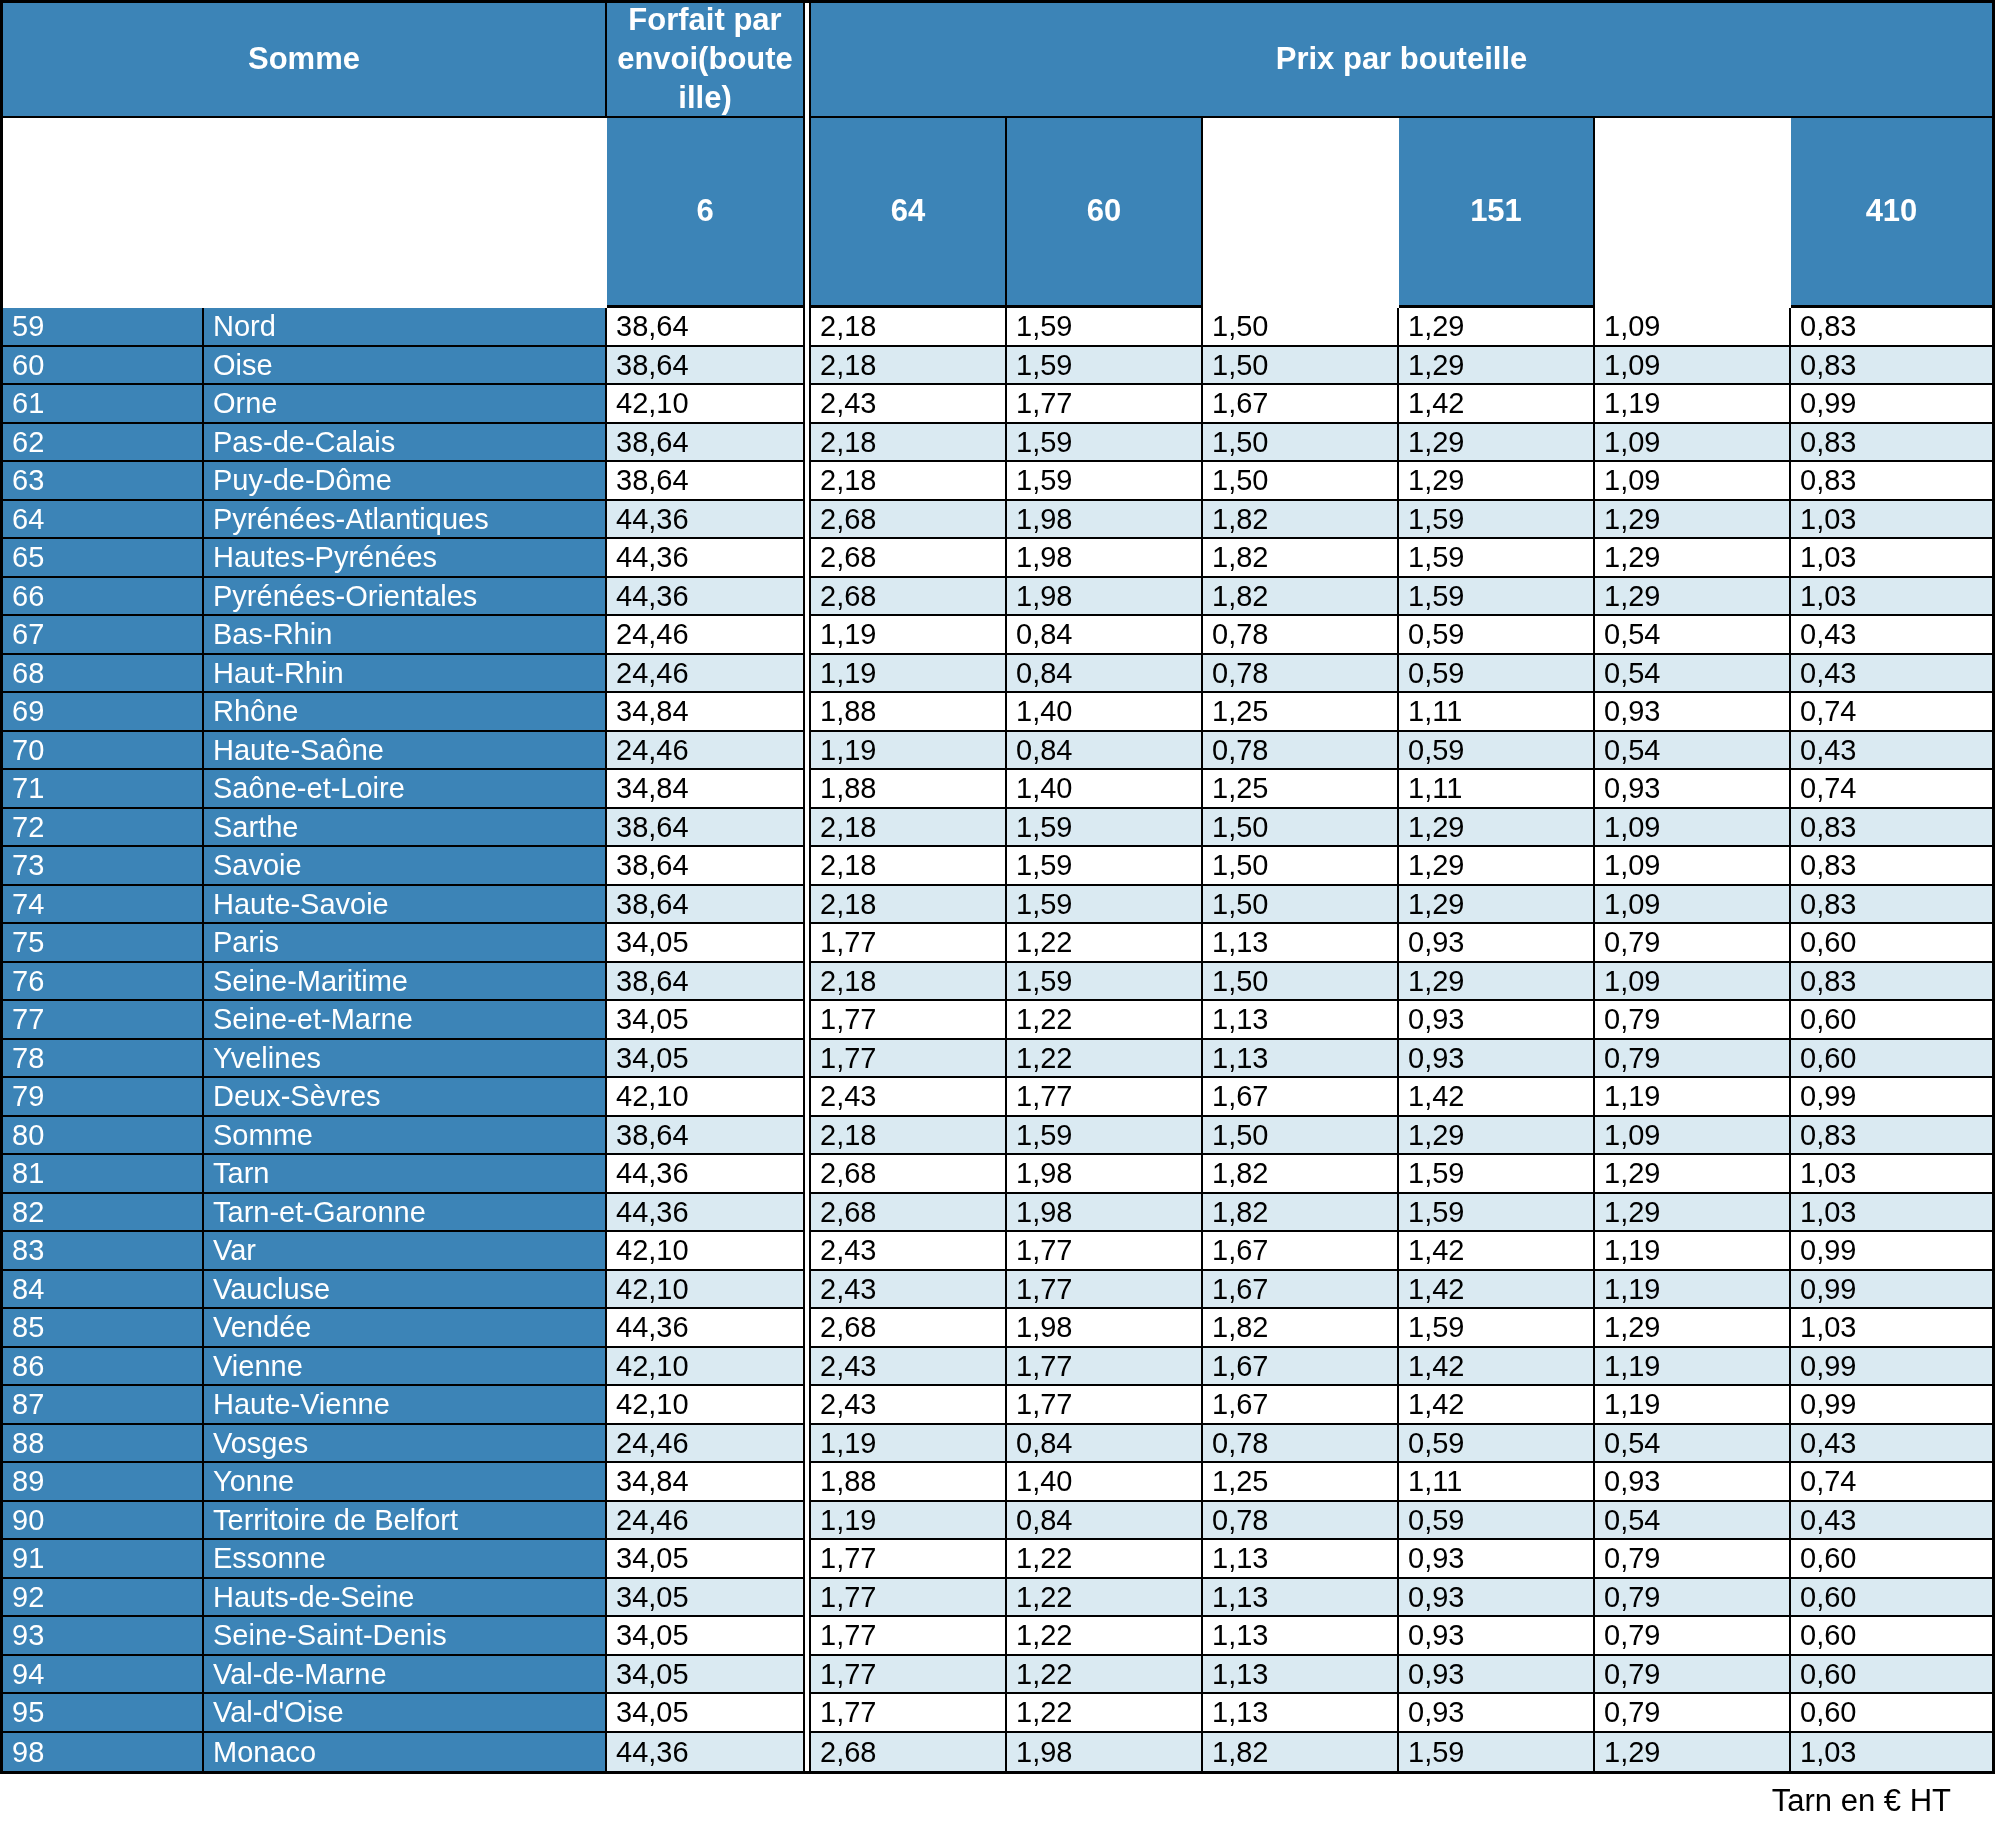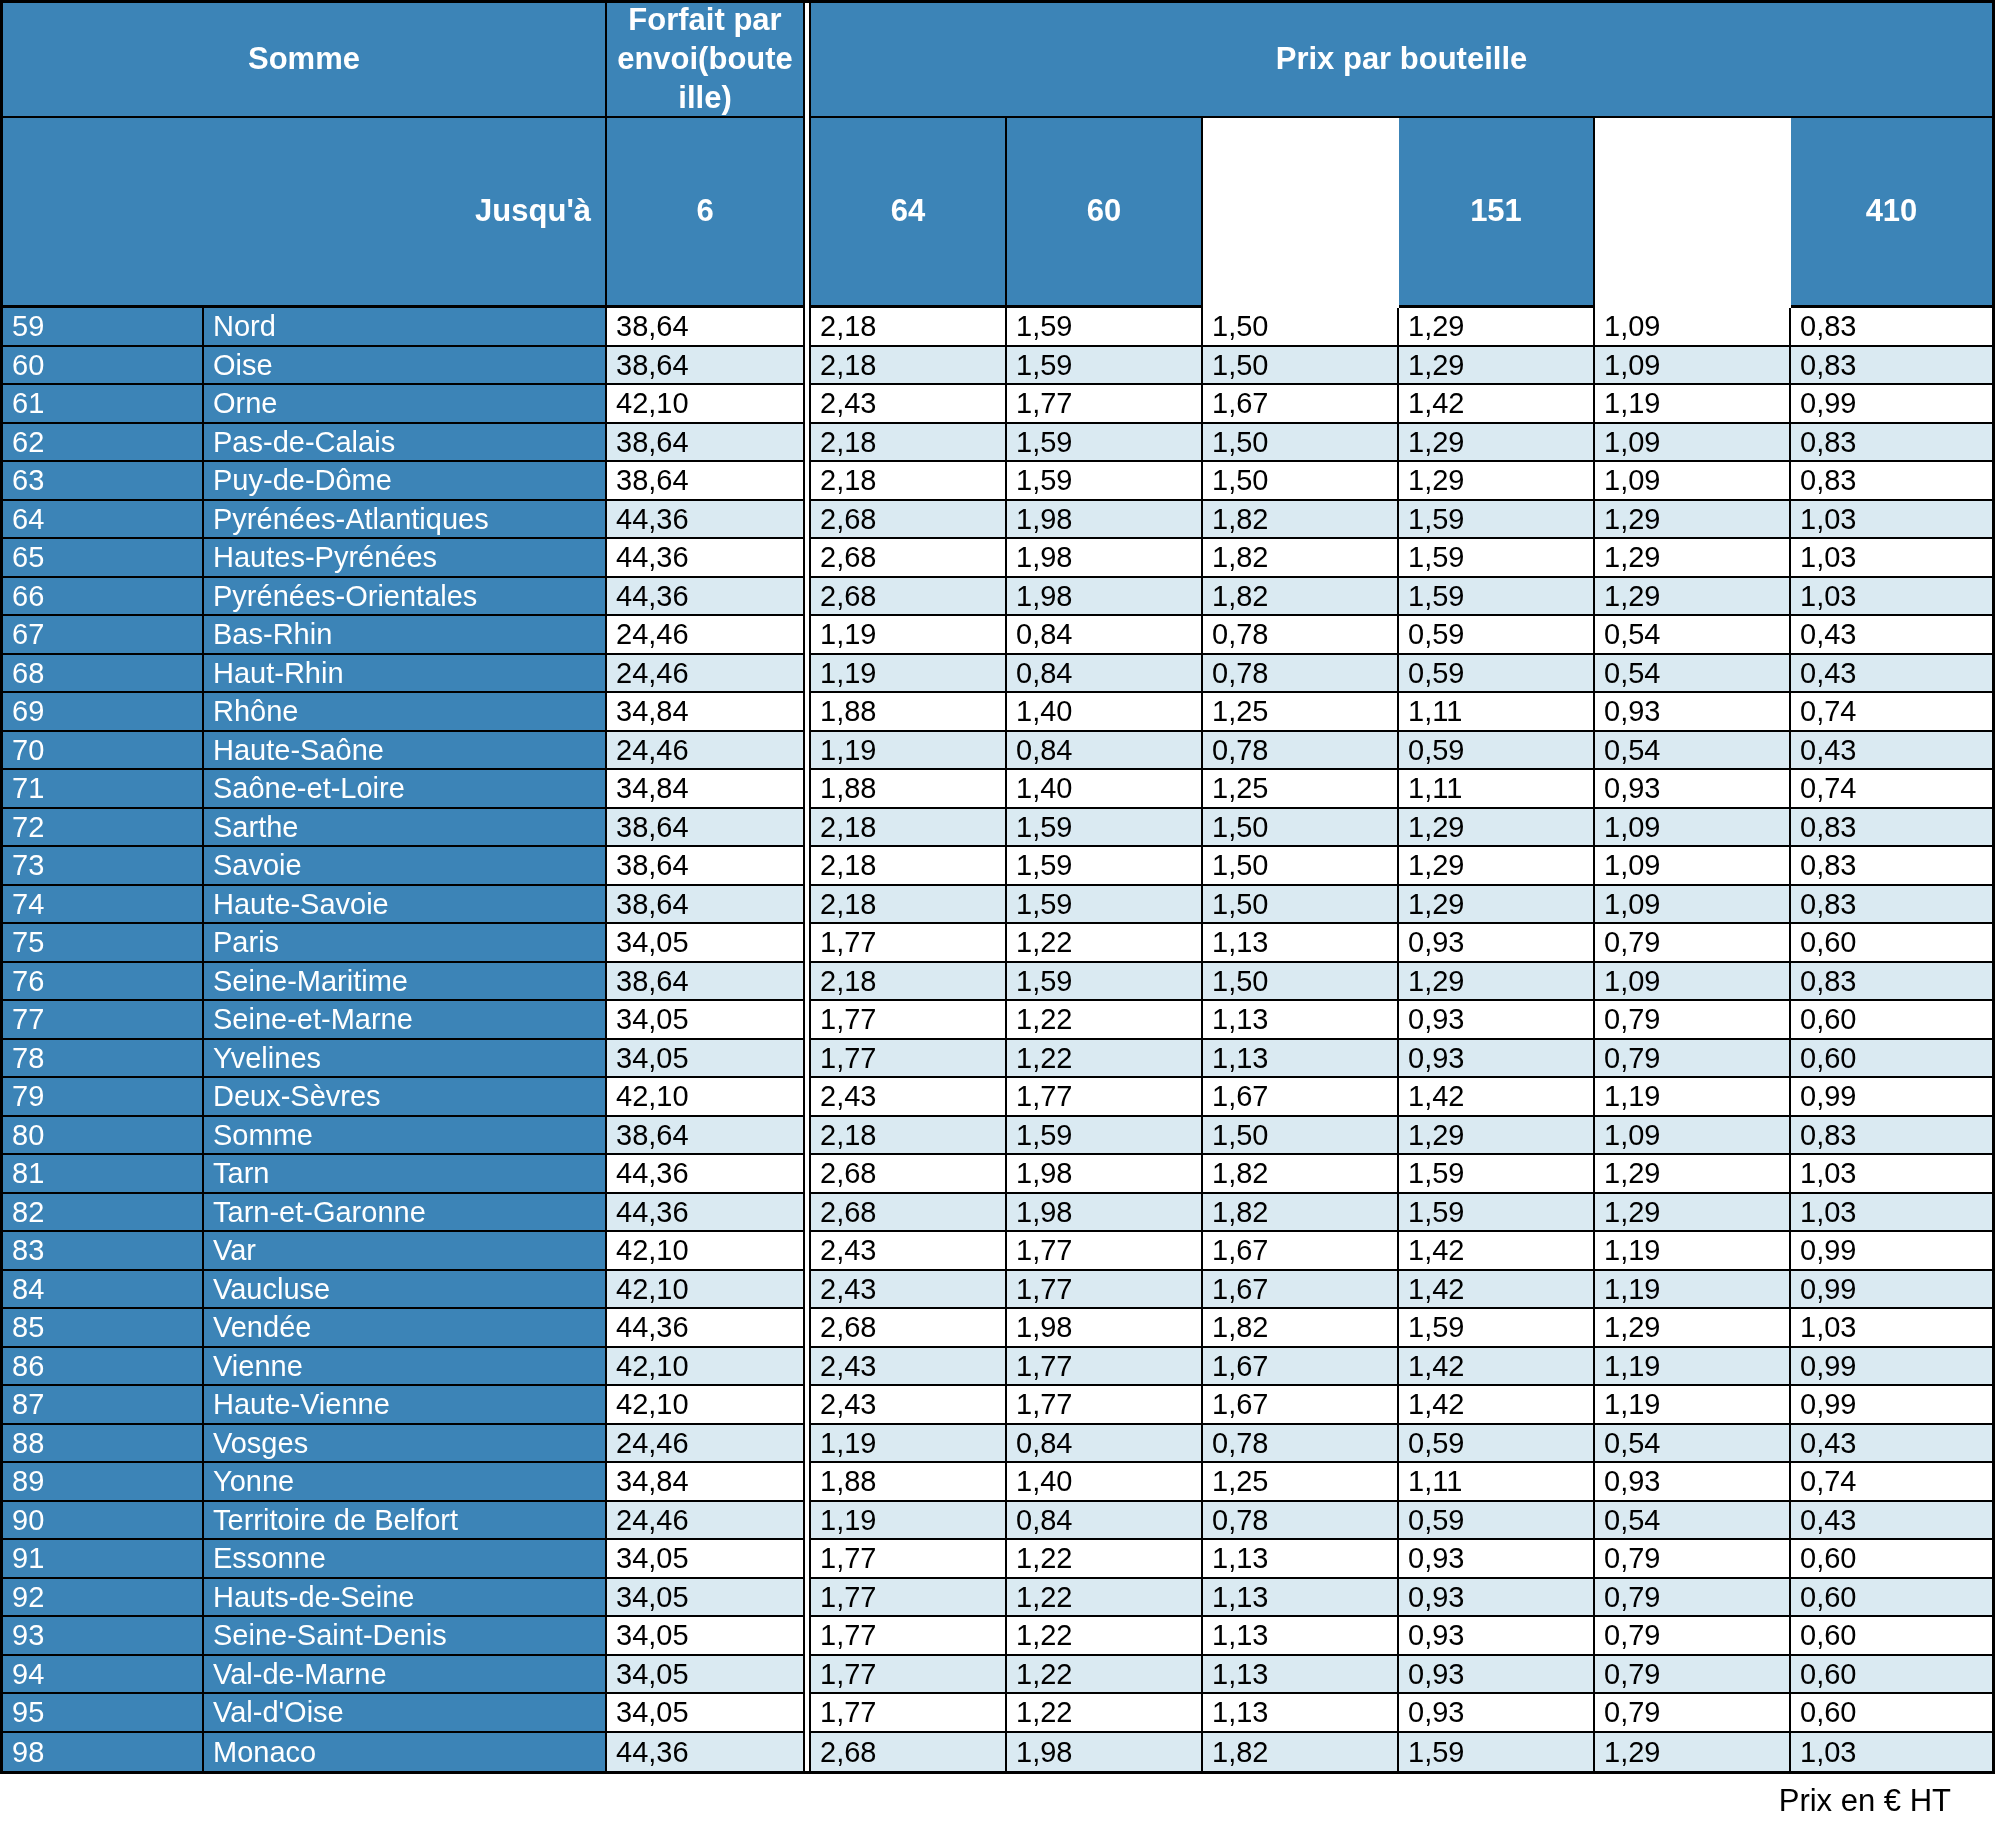--- a/index.html
+++ b/index.html
@@ -62,21 +62,20 @@
 </head>
 <body>
 
 <div class="price-table" id="price-table">
   <div class="spacer"></div>
 
   <div class="cell hcell h-france">Somme</div>
   <div class="cell hcell h-prix">Prix par bouteille</div>
   <div class="cell hcell h-forfait">Forfait par envoi(bouteille)</div>
 
-  <div class="cell hcell hrow2 h-jusqua">Jusqu'à</div>
   <div class="cell hcell hrow2 h-17">6</div>
 
 <div class="cell hcell hrow2" style="grid-area: 2 / 5;">64</div>
     <div class="cell hcell hrow2" style="grid-area: 2 / 6;">60</div>
     <div class="cell hcell hrow2" style="grid-area: 2 / 8;">151</div>
     <div class="cell hcell hrow2 no-br" style="grid-area: 2 / 10;">410</div>
     <div style="display: contents;"><div class="cell blue" style="grid-area: 3 / 1;">59</div><div class="cell blue" style="grid-area: 3 / 2;">Nord</div><div class="cell bg-w no-br" style="grid-area: 3 / 3;">38,64</div><div class="cell bg-w" style="grid-area: 3 / 5;">2,18</div><div class="cell bg-w" style="grid-area: 3 / 6;">1,59</div><div class="cell bg-w" style="grid-area: 3 / 7;">1,50</div><div class="cell bg-w" style="grid-area: 3 / 8;">1,29</div><div class="cell bg-w" style="grid-area: 3 / 9;">1,09</div><div class="cell bg-w no-br" style="grid-area: 3 / 10;">0,83</div></div>
     <div style="display: contents;"><div class="cell blue" style="grid-area: 4 / 1;">60</div><div class="cell blue" style="grid-area: 4 / 2;">Oise</div><div class="cell bg-b no-br" style="grid-area: 4 / 3;">38,64</div><div class="cell bg-b" style="grid-area: 4 / 5;">2,18</div><div class="cell bg-b" style="grid-area: 4 / 6;">1,59</div><div class="cell bg-b" style="grid-area: 4 / 7;">1,50</div><div class="cell bg-b" style="grid-area: 4 / 8;">1,29</div><div class="cell bg-b" style="grid-area: 4 / 9;">1,09</div><div class="cell bg-b no-br" style="grid-area: 4 / 10;">0,83</div></div>
     <div style="display: contents;"><div class="cell blue" style="grid-area: 5 / 1;">61</div><div class="cell blue" style="grid-area: 5 / 2;">Orne</div><div class="cell bg-w no-br" style="grid-area: 5 / 3;">42,10</div><div class="cell bg-w" style="grid-area: 5 / 5;">2,43</div><div class="cell bg-w" style="grid-area: 5 / 6;">1,77</div><div class="cell bg-w" style="grid-area: 5 / 7;">1,67</div><div class="cell bg-w" style="grid-area: 5 / 8;">1,42</div><div class="cell bg-w" style="grid-area: 5 / 9;">1,19</div><div class="cell bg-w no-br" style="grid-area: 5 / 10;">0,99</div></div>
     <div style="display: contents;"><div class="cell blue" style="grid-area: 6 / 1;">62</div><div class="cell blue" style="grid-area: 6 / 2;">Pas-de-Calais</div><div class="cell bg-b no-br" style="grid-area: 6 / 3;">38,64</div><div class="cell bg-b" style="grid-area: 6 / 5;">2,18</div><div class="cell bg-b" style="grid-area: 6 / 6;">1,59</div><div class="cell bg-b" style="grid-area: 6 / 7;">1,50</div><div class="cell bg-b" style="grid-area: 6 / 8;">1,29</div><div class="cell bg-b" style="grid-area: 6 / 9;">1,09</div><div class="cell bg-b no-br" style="grid-area: 6 / 10;">0,83</div></div>
@@ -109,13 +108,13 @@
     <div style="display: contents;"><div class="cell blue" style="grid-area: 33 / 1;">89</div><div class="cell blue" style="grid-area: 33 / 2;">Yonne</div><div class="cell bg-w no-br" style="grid-area: 33 / 3;">34,84</div><div class="cell bg-w" style="grid-area: 33 / 5;">1,88</div><div class="cell bg-w" style="grid-area: 33 / 6;">1,40</div><div class="cell bg-w" style="grid-area: 33 / 7;">1,25</div><div class="cell bg-w" style="grid-area: 33 / 8;">1,11</div><div class="cell bg-w" style="grid-area: 33 / 9;">0,93</div><div class="cell bg-w no-br" style="grid-area: 33 / 10;">0,74</div></div>
     <div style="display: contents;"><div class="cell blue" style="grid-area: 34 / 1;">90</div><div class="cell blue" style="grid-area: 34 / 2;">Territoire de Belfort</div><div class="cell bg-b no-br" style="grid-area: 34 / 3;">24,46</div><div class="cell bg-b" style="grid-area: 34 / 5;">1,19</div><div class="cell bg-b" style="grid-area: 34 / 6;">0,84</div><div class="cell bg-b" style="grid-area: 34 / 7;">0,78</div><div class="cell bg-b" style="grid-area: 34 / 8;">0,59</div><div class="cell bg-b" style="grid-area: 34 / 9;">0,54</div><div class="cell bg-b no-br" style="grid-area: 34 / 10;">0,43</div></div>
     <div style="display: contents;"><div class="cell blue" style="grid-area: 35 / 1;">91</div><div class="cell blue" style="grid-area: 35 / 2;">Essonne</div><div class="cell bg-w no-br" style="grid-area: 35 / 3;">34,05</div><div class="cell bg-w" style="grid-area: 35 / 5;">1,77</div><div class="cell bg-w" style="grid-area: 35 / 6;">1,22</div><div class="cell bg-w" style="grid-area: 35 / 7;">1,13</div><div class="cell bg-w" style="grid-area: 35 / 8;">0,93</div><div class="cell bg-w" style="grid-area: 35 / 9;">0,79</div><div class="cell bg-w no-br" style="grid-area: 35 / 10;">0,60</div></div>
     <div style="display: contents;"><div class="cell blue" style="grid-area: 36 / 1;">92</div><div class="cell blue" style="grid-area: 36 / 2;">Hauts-de-Seine</div><div class="cell bg-b no-br" style="grid-area: 36 / 3;">34,05</div><div class="cell bg-b" style="grid-area: 36 / 5;">1,77</div><div class="cell bg-b" style="grid-area: 36 / 6;">1,22</div><div class="cell bg-b" style="grid-area: 36 / 7;">1,13</div><div class="cell bg-b" style="grid-area: 36 / 8;">0,93</div><div class="cell bg-b" style="grid-area: 36 / 9;">0,79</div><div class="cell bg-b no-br" style="grid-area: 36 / 10;">0,60</div></div>
     <div style="display: contents;"><div class="cell blue" style="grid-area: 37 / 1;">93</div><div class="cell blue" style="grid-area: 37 / 2;">Seine-Saint-Denis</div><div class="cell bg-w no-br" style="grid-area: 37 / 3;">34,05</div><div class="cell bg-w" style="grid-area: 37 / 5;">1,77</div><div class="cell bg-w" style="grid-area: 37 / 6;">1,22</div><div class="cell bg-w" style="grid-area: 37 / 7;">1,13</div><div class="cell bg-w" style="grid-area: 37 / 8;">0,93</div><div class="cell bg-w" style="grid-area: 37 / 9;">0,79</div><div class="cell bg-w no-br" style="grid-area: 37 / 10;">0,60</div></div>
     <div style="display: contents;"><div class="cell blue" style="grid-area: 38 / 1;">94</div><div class="cell blue" style="grid-area: 38 / 2;">Val-de-Marne</div><div class="cell bg-b no-br" style="grid-area: 38 / 3;">34,05</div><div class="cell bg-b" style="grid-area: 38 / 5;">1,77</div><div class="cell bg-b" style="grid-area: 38 / 6;">1,22</div><div class="cell bg-b" style="grid-area: 38 / 7;">1,13</div><div class="cell bg-b" style="grid-area: 38 / 8;">0,93</div><div class="cell bg-b" style="grid-area: 38 / 9;">0,79</div><div class="cell bg-b no-br" style="grid-area: 38 / 10;">0,60</div></div>
     <div style="display: contents;"><div class="cell blue" style="grid-area: 39 / 1;">95</div><div class="cell blue" style="grid-area: 39 / 2;">Val-d'Oise</div><div class="cell bg-w no-br" style="grid-area: 39 / 3;">34,05</div><div class="cell bg-w" style="grid-area: 39 / 5;">1,77</div><div class="cell bg-w" style="grid-area: 39 / 6;">1,22</div><div class="cell bg-w" style="grid-area: 39 / 7;">1,13</div><div class="cell bg-w" style="grid-area: 39 / 8;">0,93</div><div class="cell bg-w" style="grid-area: 39 / 9;">0,79</div><div class="cell bg-w no-br" style="grid-area: 39 / 10;">0,60</div></div>
     <div style="display: contents;"><div class="cell blue no-bb" style="grid-area: 40 / 1;">98</div><div class="cell blue no-bb" style="grid-area: 40 / 2;">Monaco</div><div class="cell bg-b no-br no-bb" style="grid-area: 40 / 3;">44,36</div><div class="cell bg-b no-bb" style="grid-area: 40 / 5;">2,68</div><div class="cell bg-b no-bb" style="grid-area: 40 / 6;">1,98</div><div class="cell bg-b no-bb" style="grid-area: 40 / 7;">1,82</div><div class="cell bg-b no-bb" style="grid-area: 40 / 8;">1,59</div><div class="cell bg-b no-bb" style="grid-area: 40 / 9;">1,29</div><div class="cell bg-b no-br no-bb" style="grid-area: 40 / 10;">1,03</div></div>
   </div>
 
-<div class="footer-note">Prix en € HT</div>
+<div class="footer-note">Tarn en € HT</div>
 
 </body></html>

